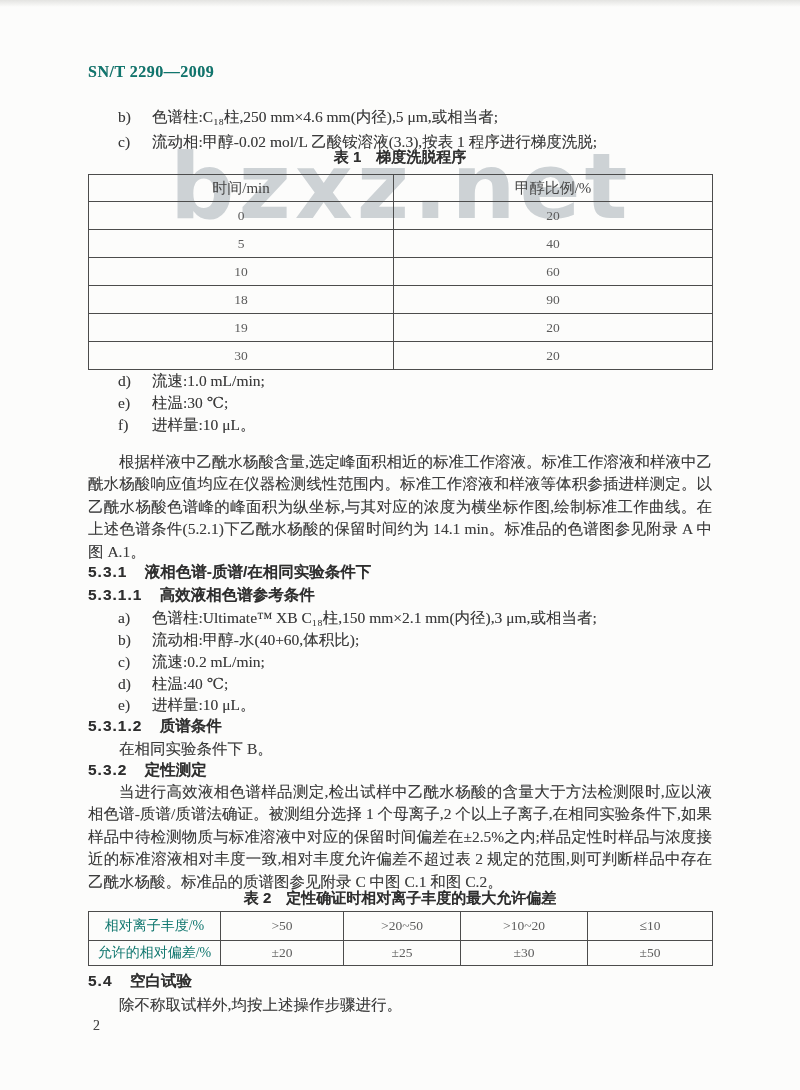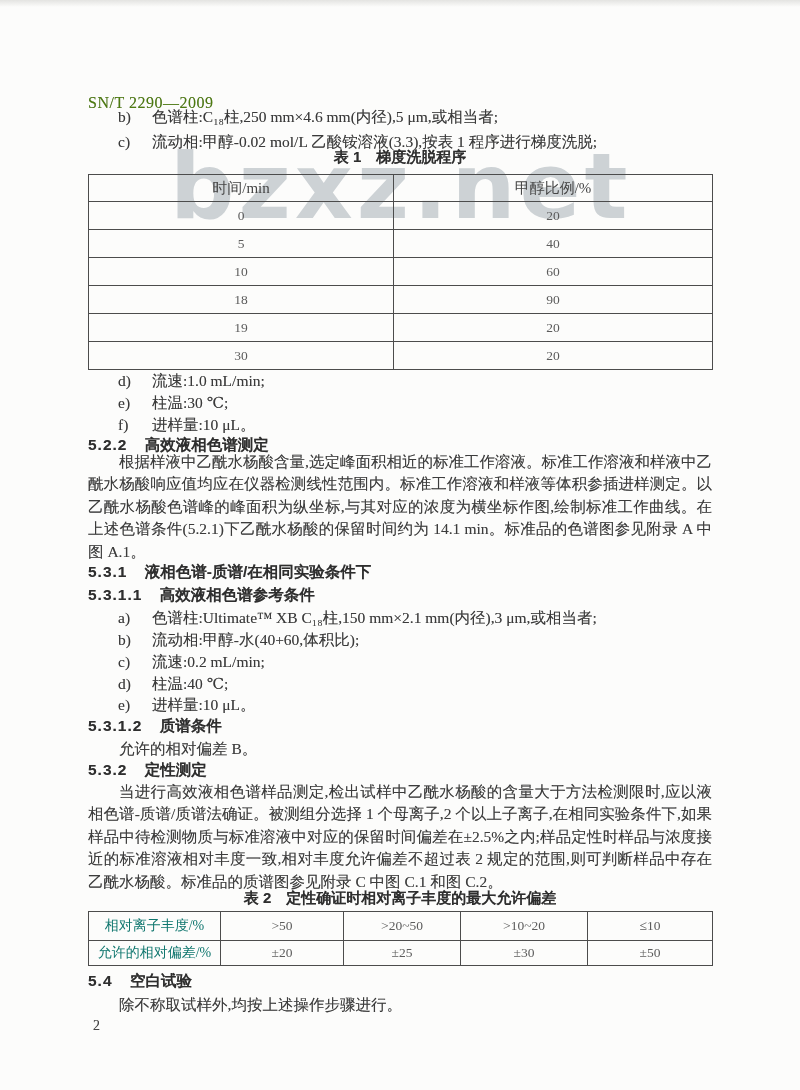--- a/index.html
+++ b/index.html
@@ -16,21 +16,21 @@
   }
   .watermark{
     position:absolute;left:170px;top:134px;z-index:0;
     font-family:"DejaVu Sans","Liberation Sans",sans-serif;
     font-weight:bold;font-size:90px;letter-spacing:4px;
     color:#cdd2d5;user-select:none;
   }
   .content{position:absolute;left:88px;top:0;width:624px;height:1090px;z-index:1;}
   .blk{position:absolute;left:0;width:624px;font-size:15.5px;line-height:20px;
        text-shadow:0 0 .4px rgba(70,70,70,.45);}
-  .doc-code{font-weight:normal;font-size:16px;letter-spacing:.5px;color:#4d7c0f;margin-top:31px;}
+  .doc-code{font-weight:bold;font-size:16px;letter-spacing:.5px;color:#0f766e;}
   .li{left:30px;width:594px;display:flex;}
   .li .mk{flex:none;width:34px;}
   .li .tx{flex:1;}
   .hd{font-family:"Liberation Sans","DejaVu Sans",sans-serif;font-weight:700;
       font-size:15.5px;color:#2e2e2e;}
   .hd .num{letter-spacing:1px;}
   .hd .ttl{margin-left:13px;}
   .para{text-align:justify;text-indent:2em;line-height:22.4px;color:#3c3c3c;}
   .caption{text-align:center;font-family:"Liberation Sans","DejaVu Sans",sans-serif;
            font-weight:700;font-size:15px;color:#2e2e2e;}
@@ -112,24 +112,20 @@
     </div>
     <div class="blk li" style="top:393px">
       <span class="mk">e)</span>
       <span class="tx">柱温:30 ℃;</span>
     </div>
     <div class="blk li" style="top:415px">
       <span class="mk">f)</span>
       <span class="tx">进样量:10 μL。</span>
     </div>
 
-    <div class="blk hd" style="top:435px">
-      <span class="num">5.2.2</span>
-      <span class="ttl">高效液相色谱测定</span>
-    </div>
     <div class="blk para" style="top:451px">根据样液中乙酰水杨酸含量,选定峰面积相近的标准工作溶液。标准工作溶液和样液中乙酰水杨酸响应值均应在仪器检测线性范围内。标准工作溶液和样液等体积参插进样测定。以乙酰水杨酸色谱峰的峰面积为纵坐标,与其对应的浓度为横坐标作图,绘制标准工作曲线。在上述色谱条件(5.2.1)下乙酰水杨酸的保留时间约为 14.1 min。标准品的色谱图参见附录 A 中图 A.1。</div>
 
     <div class="blk hd" style="top:562px">
       <span class="num">5.3.1</span>
       <span class="ttl">液相色谱-质谱/在相同实验条件下</span>
     </div>
     <div class="blk hd" style="top:585px">
       <span class="num">5.3.1.1</span>
       <span class="ttl">高效液相色谱参考条件</span>
     </div>
@@ -152,21 +148,21 @@
     </div>
     <div class="blk li" style="top:695px">
       <span class="mk">e)</span>
       <span class="tx">进样量:10 μL。</span>
     </div>
 
     <div class="blk hd" style="top:716px">
       <span class="num">5.3.1.2</span>
       <span class="ttl">质谱条件</span>
     </div>
-    <div class="blk para" style="top:738px">允许的相对偏差 B。</div>
+    <div class="blk para" style="top:738px">在相同实验条件下 B。</div>
 
     <div class="blk hd" style="top:760px">
       <span class="num">5.3.2</span>
       <span class="ttl">定性测定</span>
     </div>
     <div class="blk para" style="top:781px">当进行高效液相色谱样品测定,检出试样中乙酰水杨酸的含量大于方法检测限时,应以液相色谱-质谱/质谱法确证。被测组分选择 1 个母离子,2 个以上子离子,在相同实验条件下,如果样品中待检测物质与标准溶液中对应的保留时间偏差在±2.5%之内;样品定性时样品与浓度接近的标准溶液相对丰度一致,相对丰度允许偏差不超过表 2 规定的范围,则可判断样品中存在乙酰水杨酸。标准品的质谱图参见附录 C 中图 C.1 和图 C.2。</div>
 
     <div class="blk caption" style="top:888px">表 2　定性确证时相对离子丰度的最大允许偏差</div>
 
     <table class="tbl" id="table2" style="top:911px">

